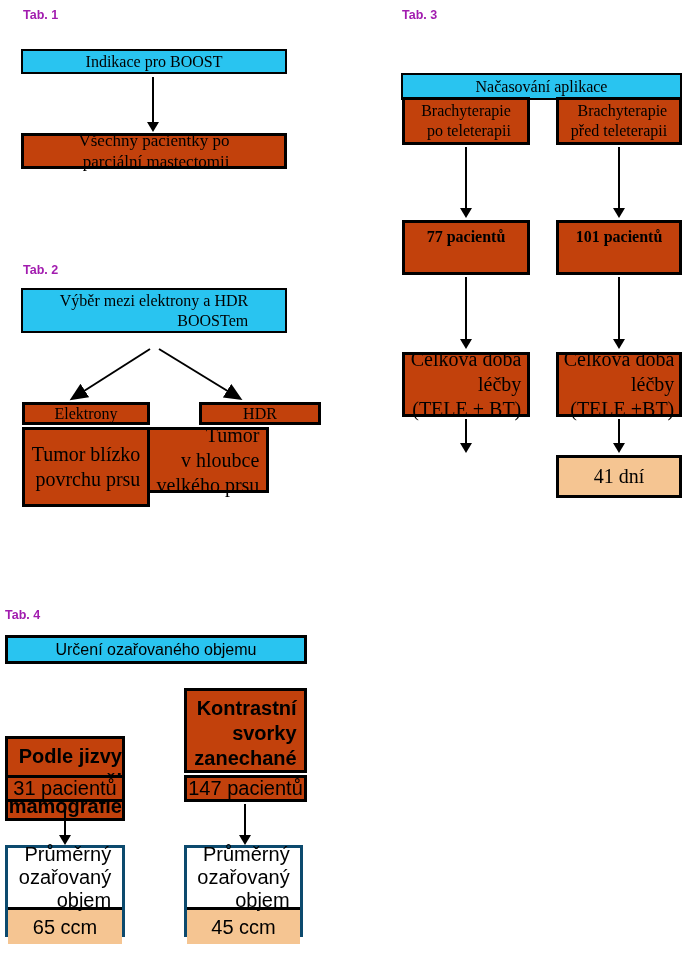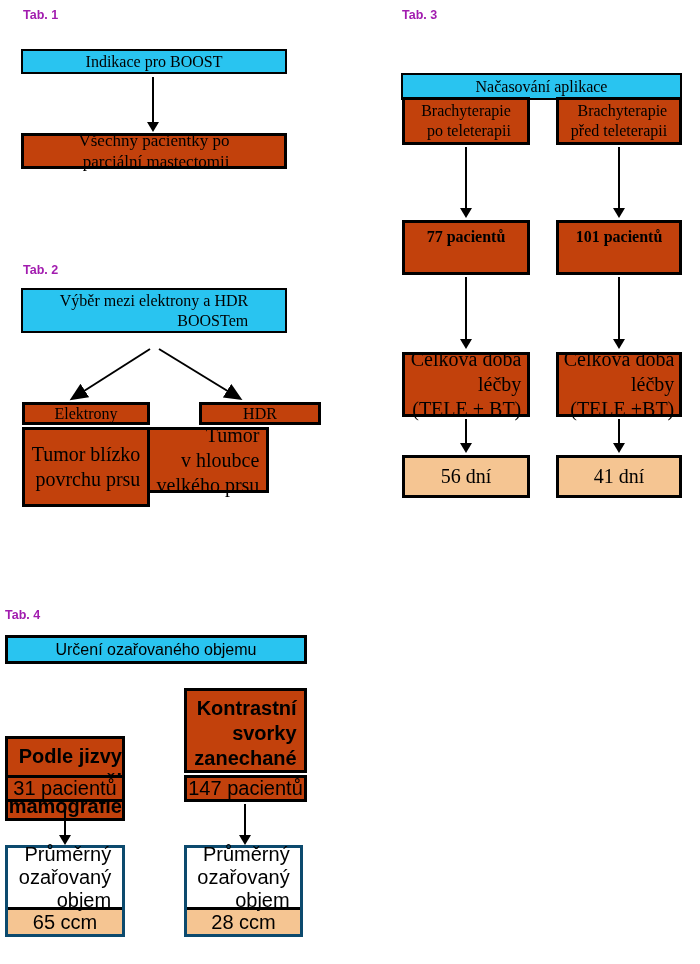--- a/index.html
+++ b/index.html
@@ -28,21 +28,21 @@
     width:0;height:0;border-left:6px solid transparent;border-right:6px solid transparent;
     border-top:10px solid #000;
   }
   .svgarrows{position:absolute;}
   
   .volbox{position:absolute;box-sizing:border-box;border:3px solid #0c4a6e;background:#fff;}
   .volbox .vol-text{
     height:59px;display:flex;align-items:center;justify-content:center;text-align:center;
   }
   .volbox .vol-strip{
-    height:27px;box-sizing:border-box;border-top:3px solid #000;
+    height:37px;box-sizing:border-box;border-top:3px solid #000;
     display:flex;align-items:center;justify-content:center;text-align:center;
   }
   .fs15{font-size:20px;} .fs16{font-size:16px;} .fs17{font-size:17px;}
 </style>
 </head>
 <body>
 
 <div id="canvas">
 
   <div class="tablabel" style="left:23px;top:8px;">Tab. 1</div>
@@ -106,23 +106,20 @@
   <div class="box top-align fs16" style="left:402px;top:220px;width:128px;height:55px;padding-top:4px;">
     <span>77 pacientů</span>
   </div>
   <div class="vline" style="left:465px;top:277px;height:62px;"></div>
   <div class="box fs15" style="left:402px;top:352px;width:128px;height:65px;">
     <span class="pre">Celková doba
 léčby
 (TELE + BT)</span>
   </div>
   <div class="vline" style="left:465px;top:419px;height:24px;"></div>
-  <div class="box orange fs15" style="left:402px;top:455px;width:128px;height:43px;">
-    <span>56 dní</span>
-  </div>
 
   <div class="box fs16" style="left:556px;top:97px;width:126px;height:48px;">
     <span class="pre">Brachyterapie
 před teleterapii</span>
   </div>
   <div class="vline" style="left:618px;top:147px;height:61px;"></div>
   <div class="box top-align fs16" style="left:556px;top:220px;width:126px;height:55px;padding-top:4px;">
     <span>101 pacientů</span>
   </div>
   <div class="vline" style="left:618px;top:277px;height:62px;"></div>
@@ -171,17 +168,17 @@
     <span>147 pacientů</span>
   </div>
   <div class="vline" style="left:244px;top:804px;height:31px;"></div>
   <div class="volbox sans fs15" style="left:184px;top:845px;width:119px;height:92px;">
     <div class="vol-text">
       <span class="pre">Průměrný
 ozařovaný
 objem</span>
     </div>
     <div class="vol-strip orange">
-      <span>28 ccm</span>
+      <span>45 ccm</span>
     </div>
   </div>
 
 </div>
 
 </body></html>

